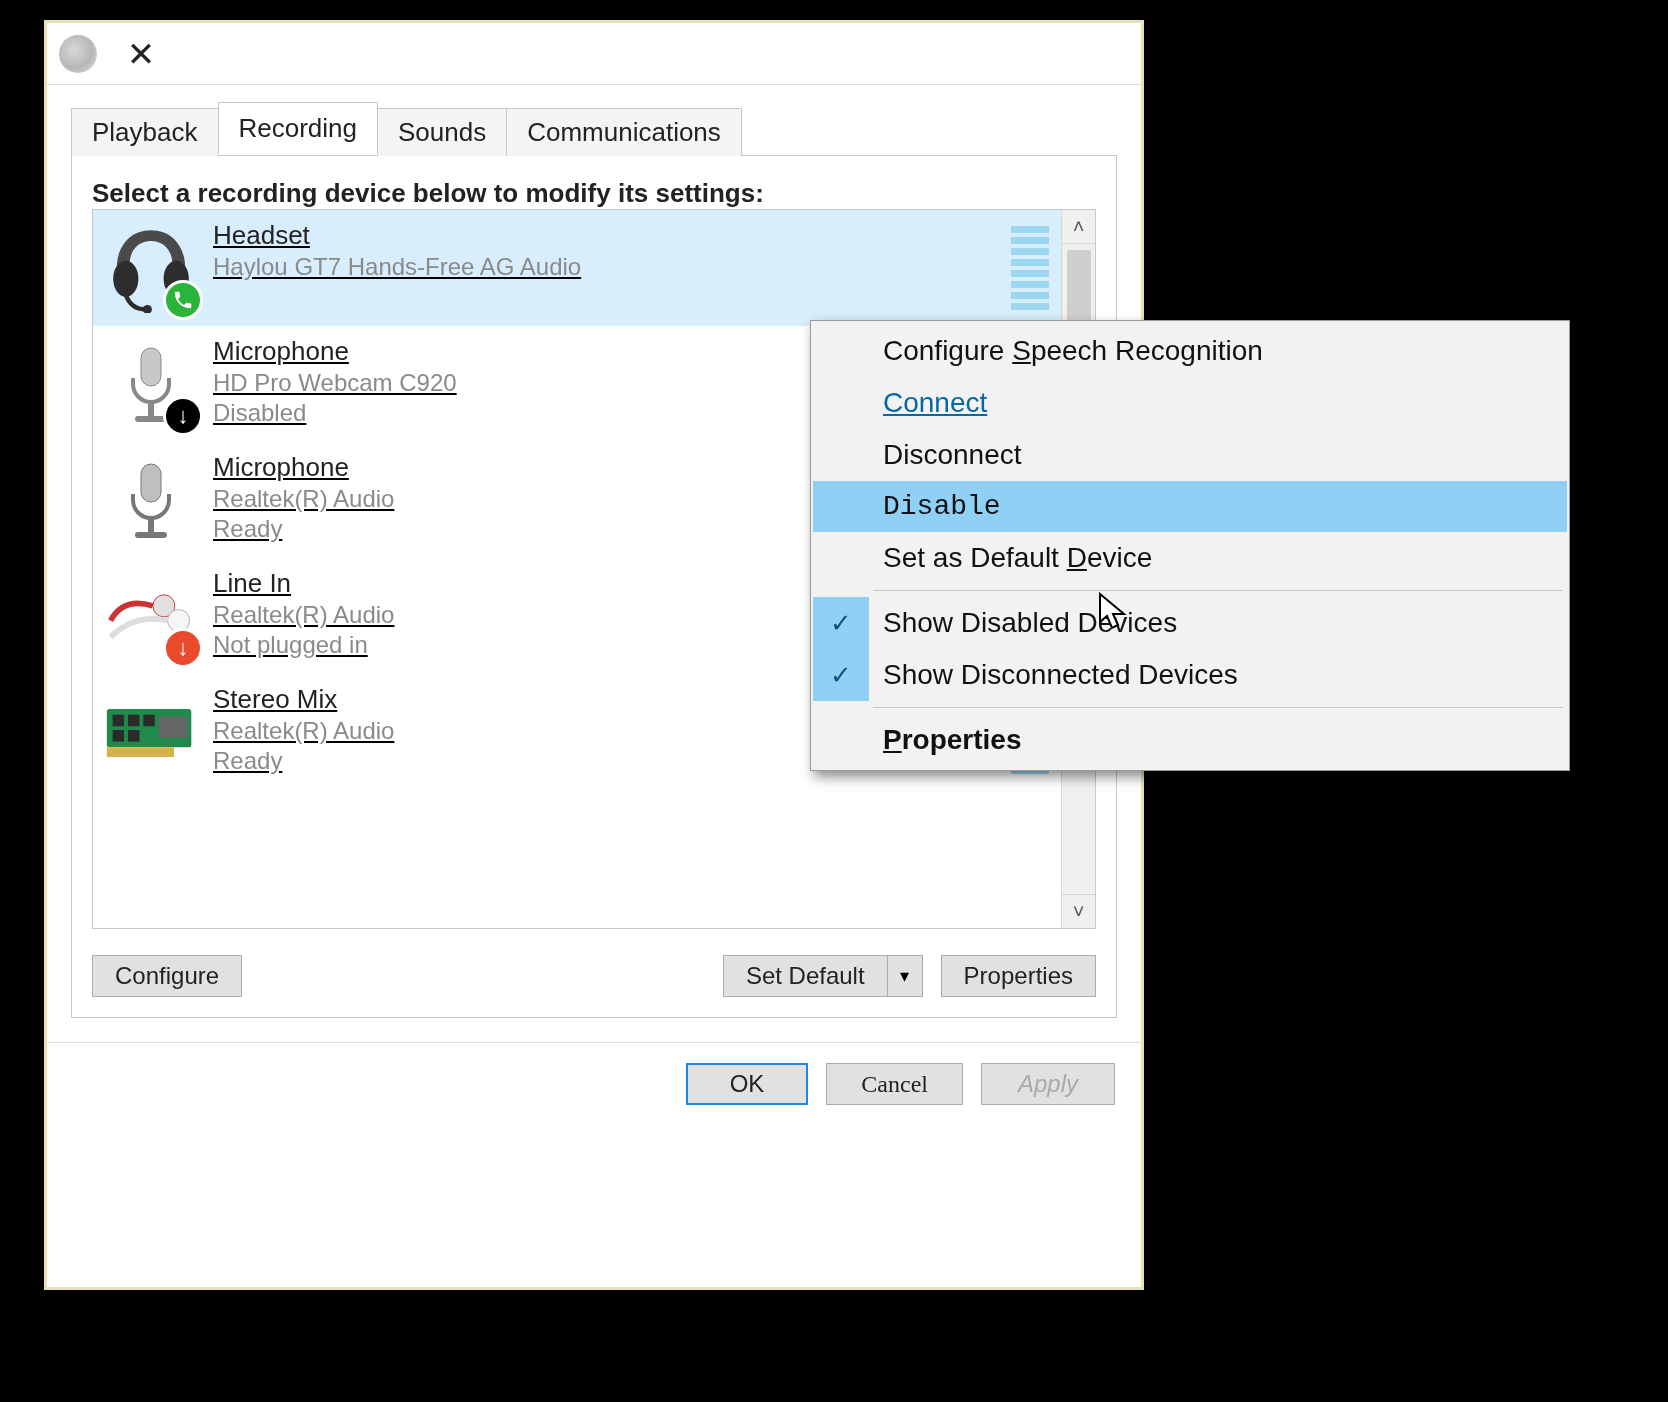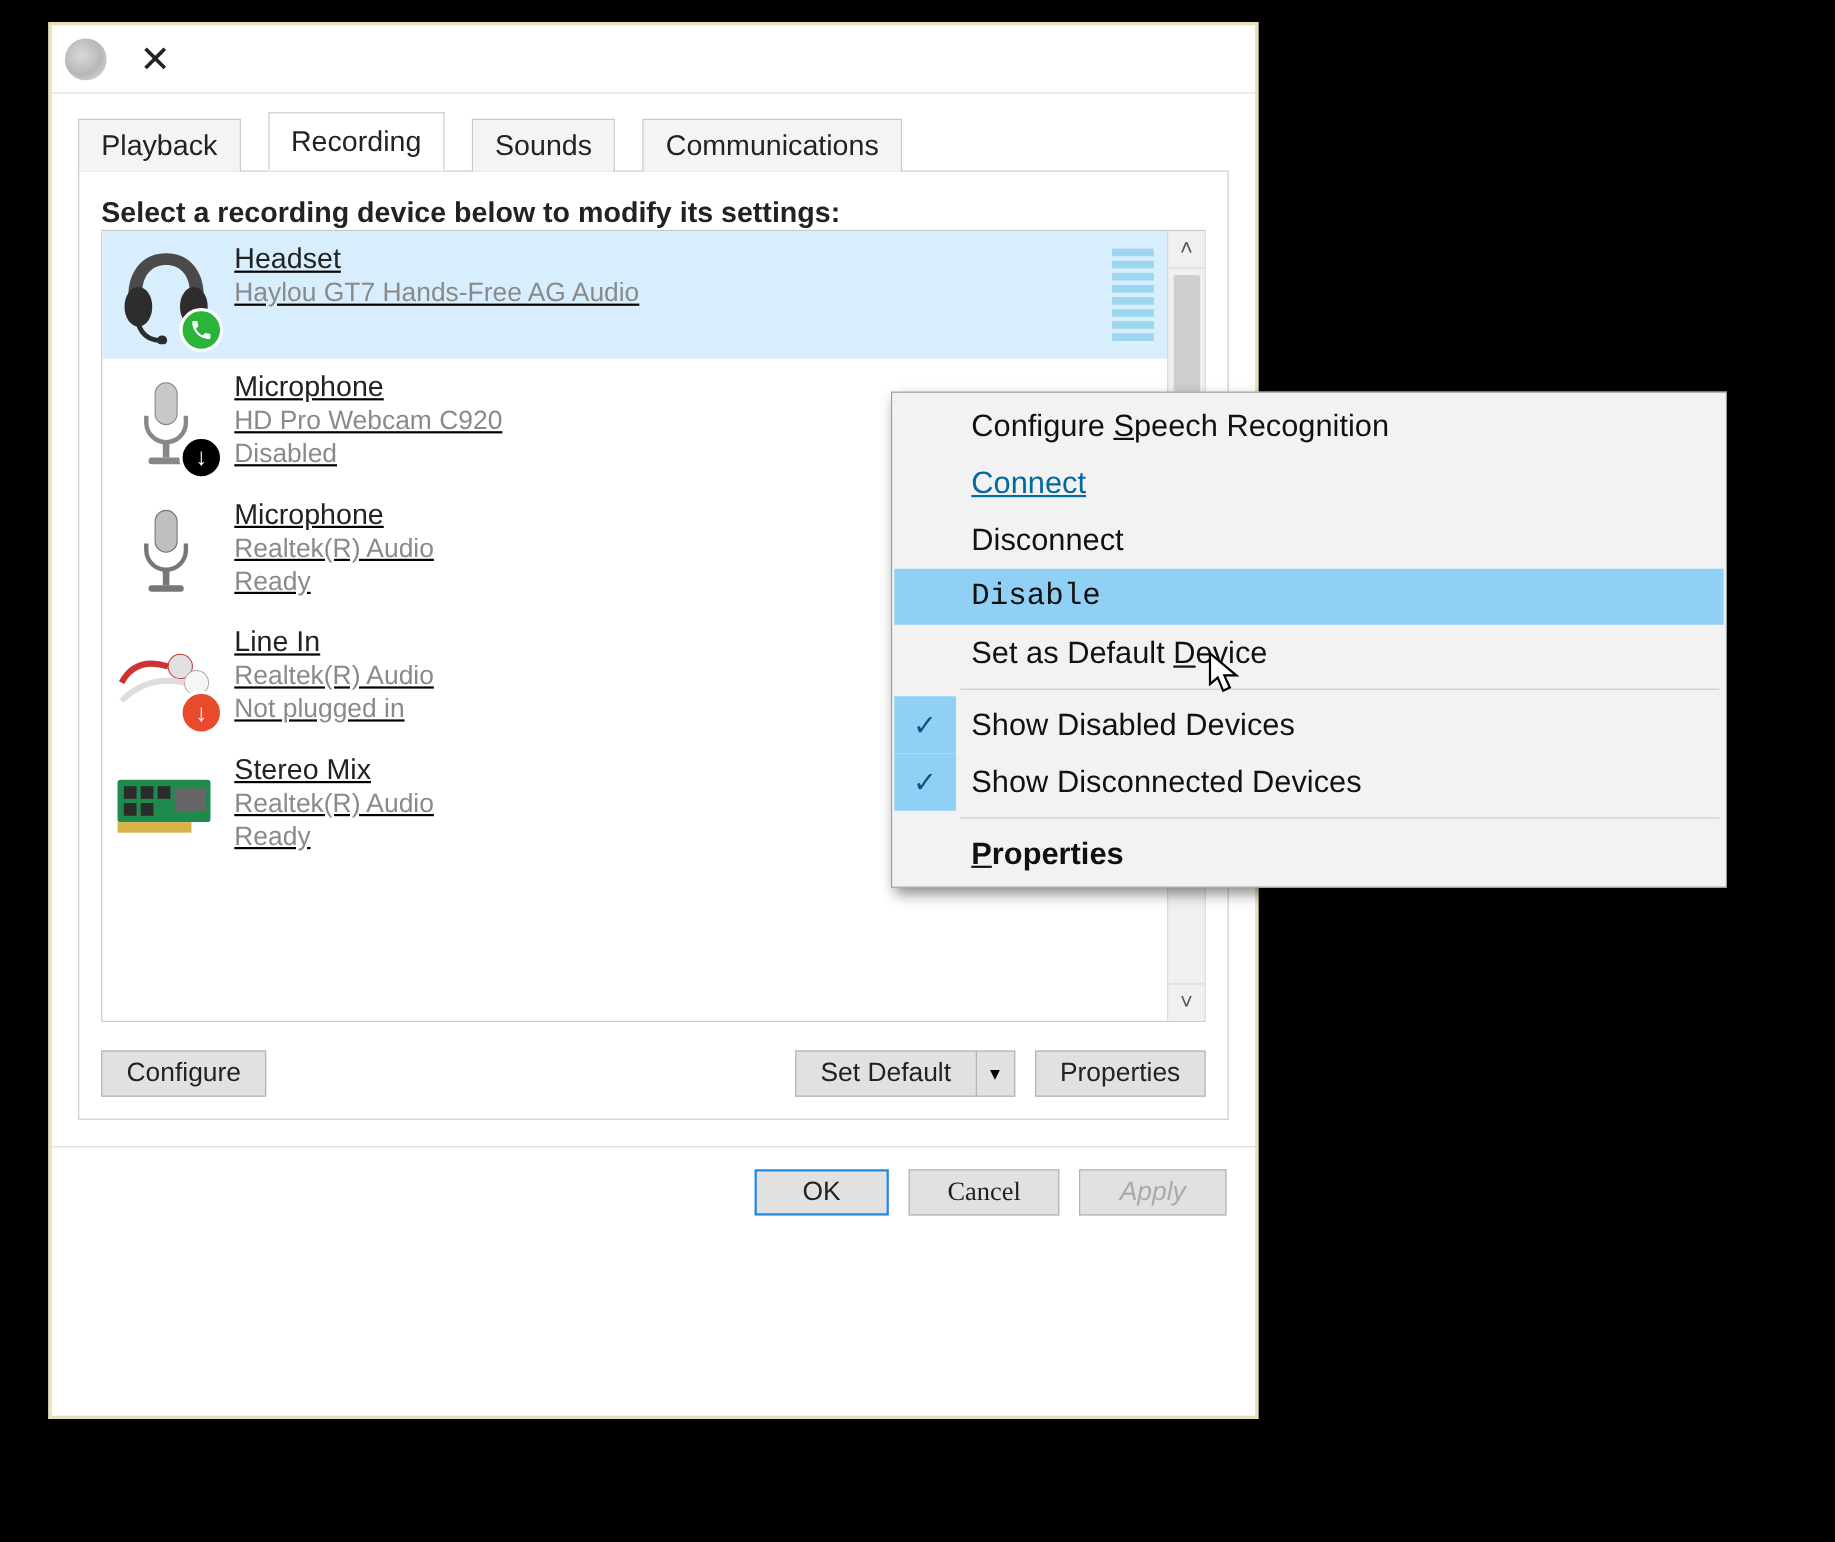--- a/index.html
+++ b/index.html
@@ -38,21 +38,21 @@
   }
   .title-text { flex: 1; }
   .close-btn {
     width: 60px; height: 60px;
     display:flex;align-items:center;justify-content:center;
     font-size: 34px; color:#222;
   }
 
   .dialog-body { padding: 0 24px 24px 24px; }
 
-  .tab-row { display:flex; align-items:flex-end; height:58px; margin-top:12px;gap:26px; }
+  .tab-row { display:flex; align-items:flex-end; height:58px; margin-top:12px; }
   .tab {
     padding: 8px 20px;
     font-size: 26px;
     color:#222;
     border:1px solid #c8c8c8;
     border-bottom:none;
     background:#f4f4f4;
     margin-right:-1px;
     position:relative;
     top:1px;
@@ -175,21 +175,21 @@
     gap: 18px;
     padding: 20px 26px;
     border-top:1px solid #ddd;
   }
   .btn.primary { border:2px solid #1e88e5; padding:5px 42px; }
 
   
   .context-menu {
     position:absolute;
     left: 810px;
-    top: 356px;
+    top: 320px;
     width: 760px;
     background:#f2f2f2;
     border:1px solid #9a9a9a;
     box-shadow: 4px 6px 12px rgba(0,0,0,.45);
     padding: 4px 2px;
     font-size: 28px;
     color:#111;
     z-index:50;
   }
   .cm-item {

